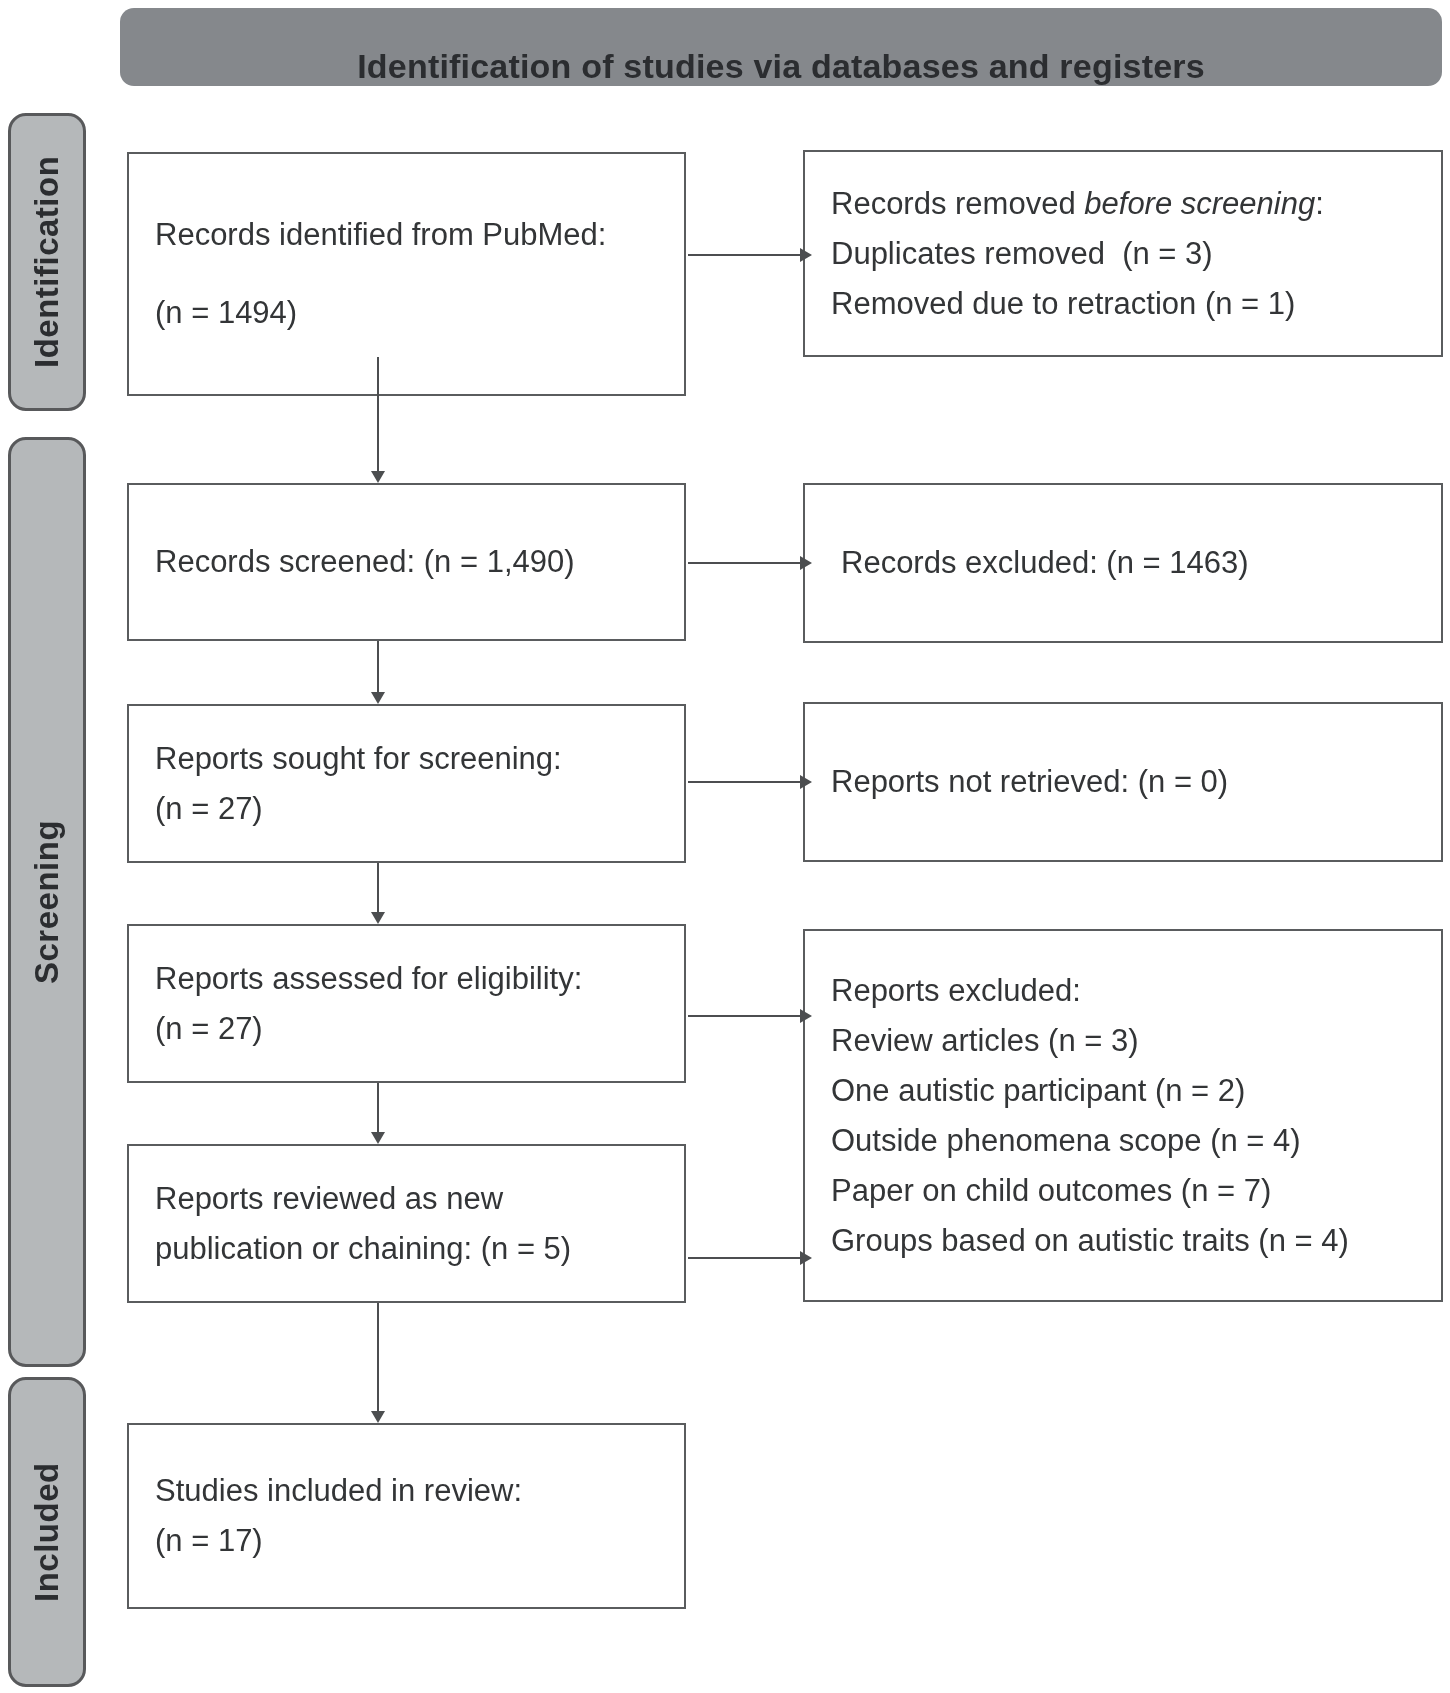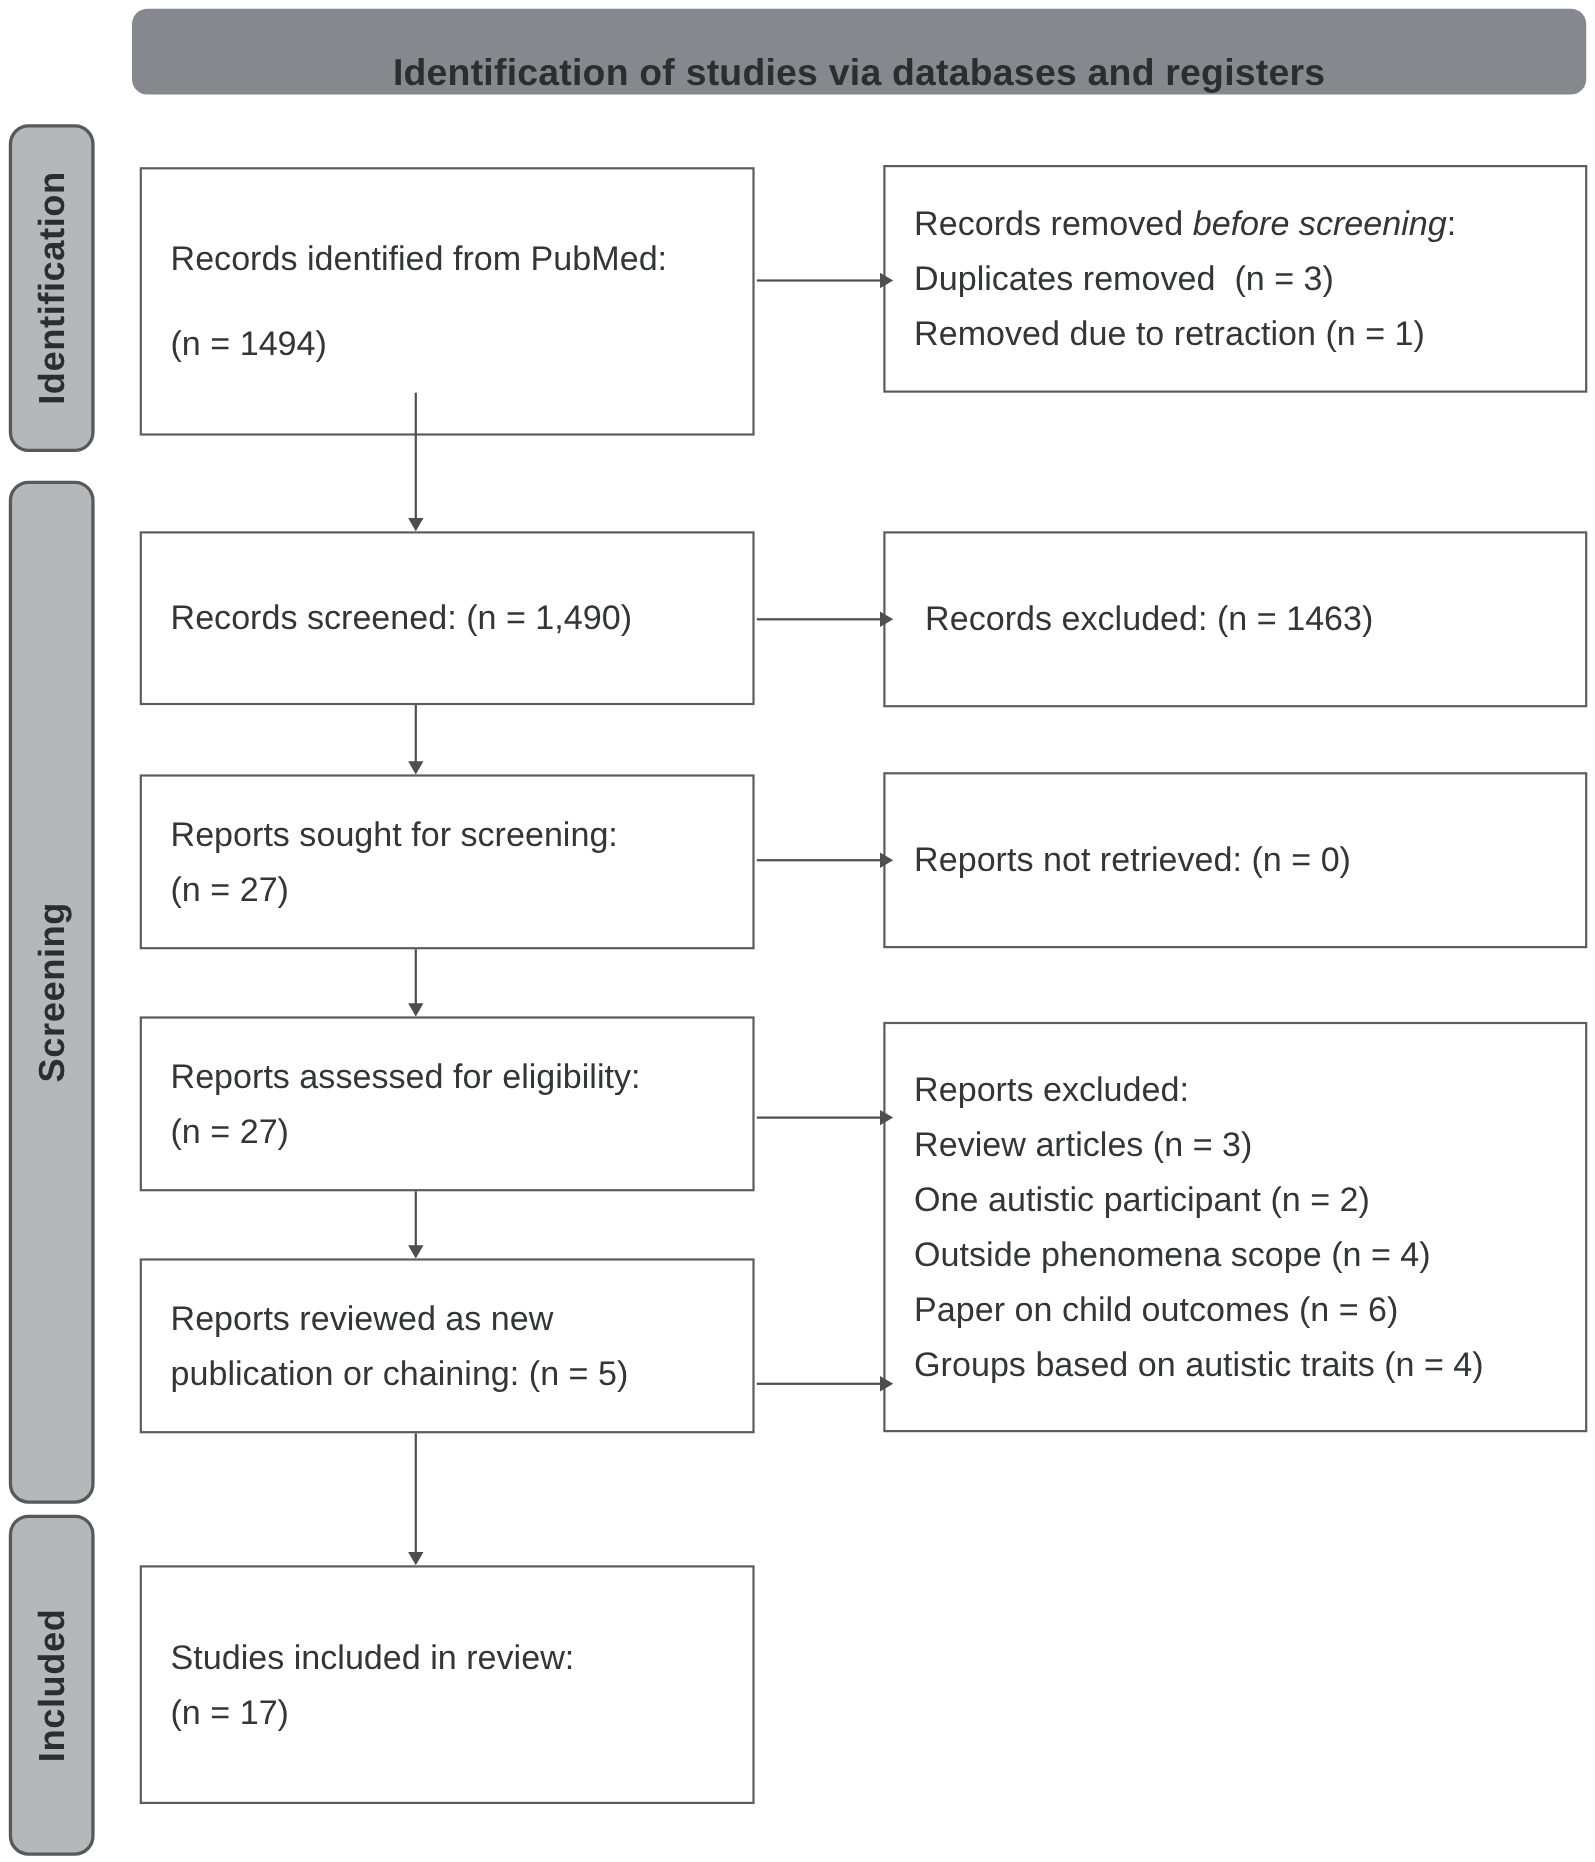--- a/index.html
+++ b/index.html
@@ -40,21 +40,21 @@
   .fbox .box-line{
     font-size:31px;color:#333537;line-height:50px;white-space:pre-wrap;
     text-align:left;
   }
   .fbox .box-line em{}
   .b1{left:127px;top:152px;width:559px;height:244px;gap:28px;}
   .b2{left:127px;top:483px;width:559px;height:158px;}
   .b3{left:127px;top:704px;width:559px;height:159px;}
   .b4{left:127px;top:924px;width:559px;height:159px;}
   .b5{left:127px;top:1144px;width:559px;height:159px;}
-  .b6{left:127px;top:1423px;width:559px;height:217px;}
+  .b6{left:127px;top:1423px;width:559px;height:186px;}
   .r1{left:803px;top:150px;width:640px;height:207px;}
   .r2{left:803px;top:483px;width:640px;height:160px;padding-left:36px;}
   .r3{left:803px;top:702px;width:640px;height:160px;}
   .r4{left:803px;top:929px;width:640px;height:373px;}
   
   .harrow{
     position:absolute;height:2px;background:#4c4e50;
   }
   .harrow::after{
     content:'';position:absolute;right:-11px;top:-6px;width:0;height:0;
@@ -128,21 +128,21 @@
   <div class="fbox b4">
     <div class="box-line">Reports assessed for eligibility:</div>
     <div class="box-line">(n = 27)</div>
   </div>
 
   <div class="fbox r4">
     <div class="box-line">Reports excluded:</div>
     <div class="box-line">Review articles (n = 3)</div>
     <div class="box-line">One autistic participant (n = 2)</div>
     <div class="box-line">Outside phenomena scope (n = 4)</div>
-    <div class="box-line">Paper on child outcomes (n = 6)</div>
+    <div class="box-line">Paper on child outcomes (n = 7)</div>
     <div class="box-line">Groups based on autistic traits (n = 4)</div>
   </div>
 
   <div class="fbox b5">
     <div class="box-line">Reports reviewed as new</div>
     <div class="box-line">publication or chaining: (n = 5)</div>
   </div>
 
   <div class="fbox b6">
     <div class="box-line">Studies included in review:</div>

